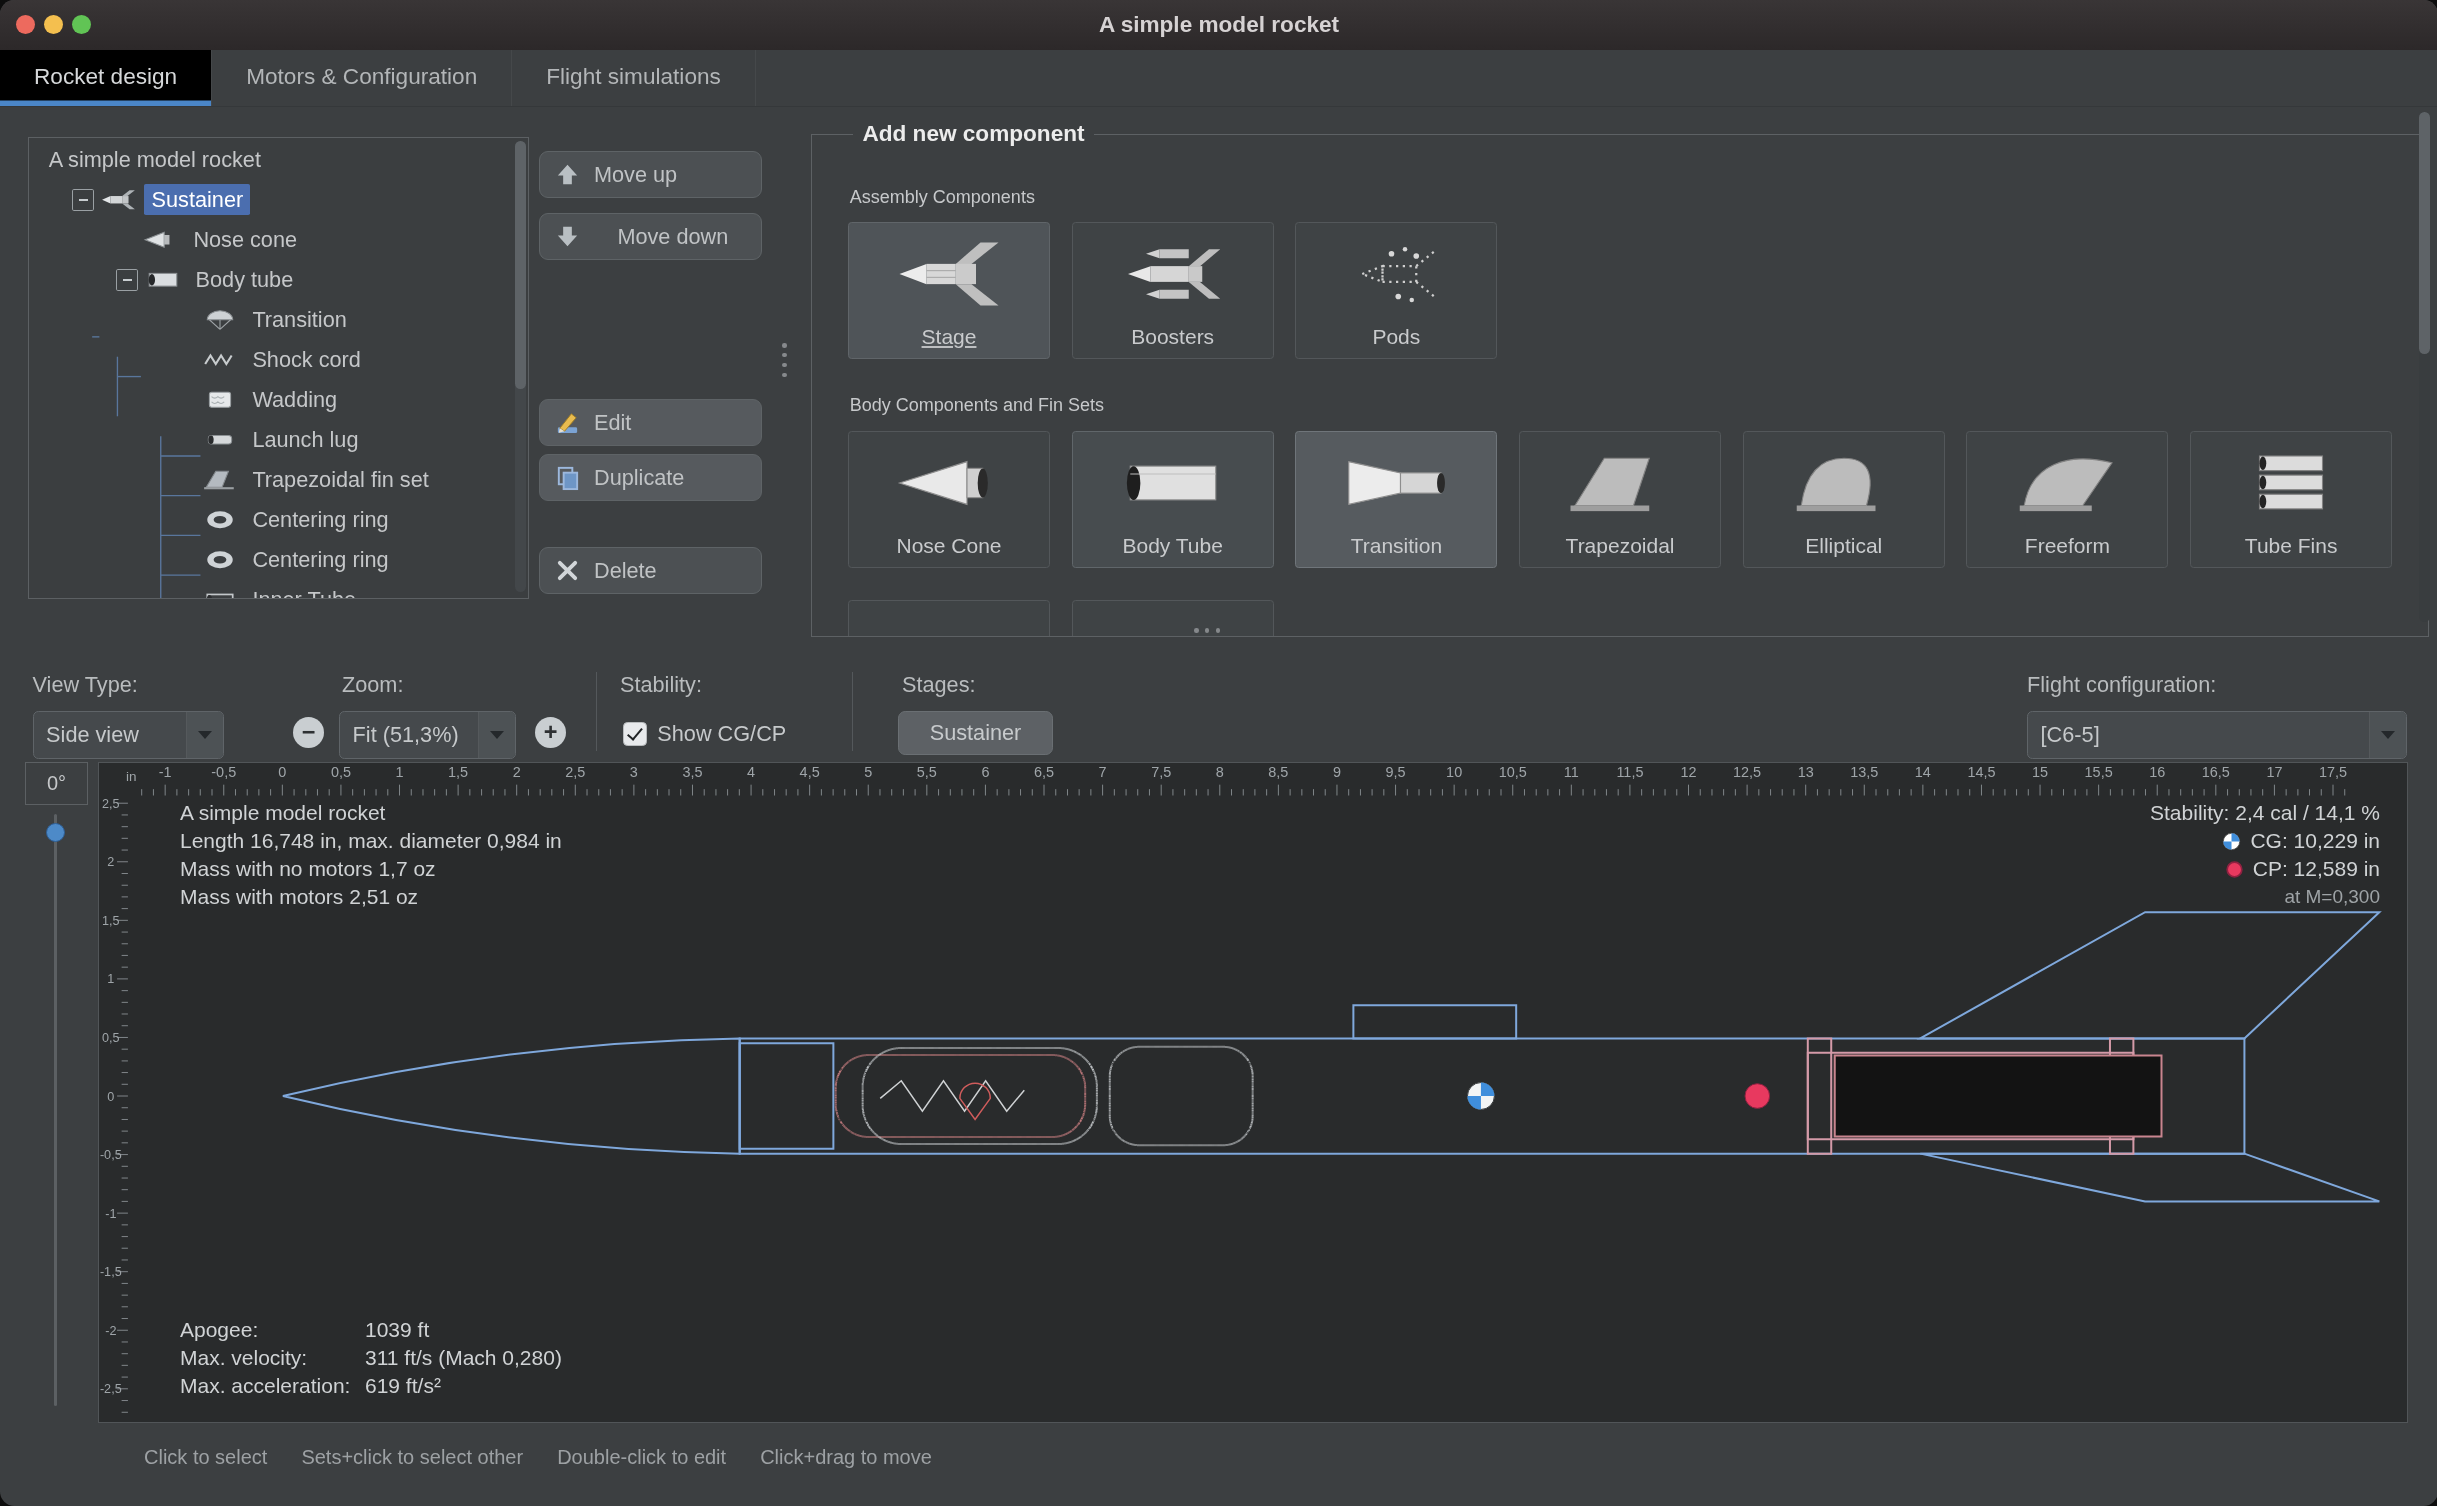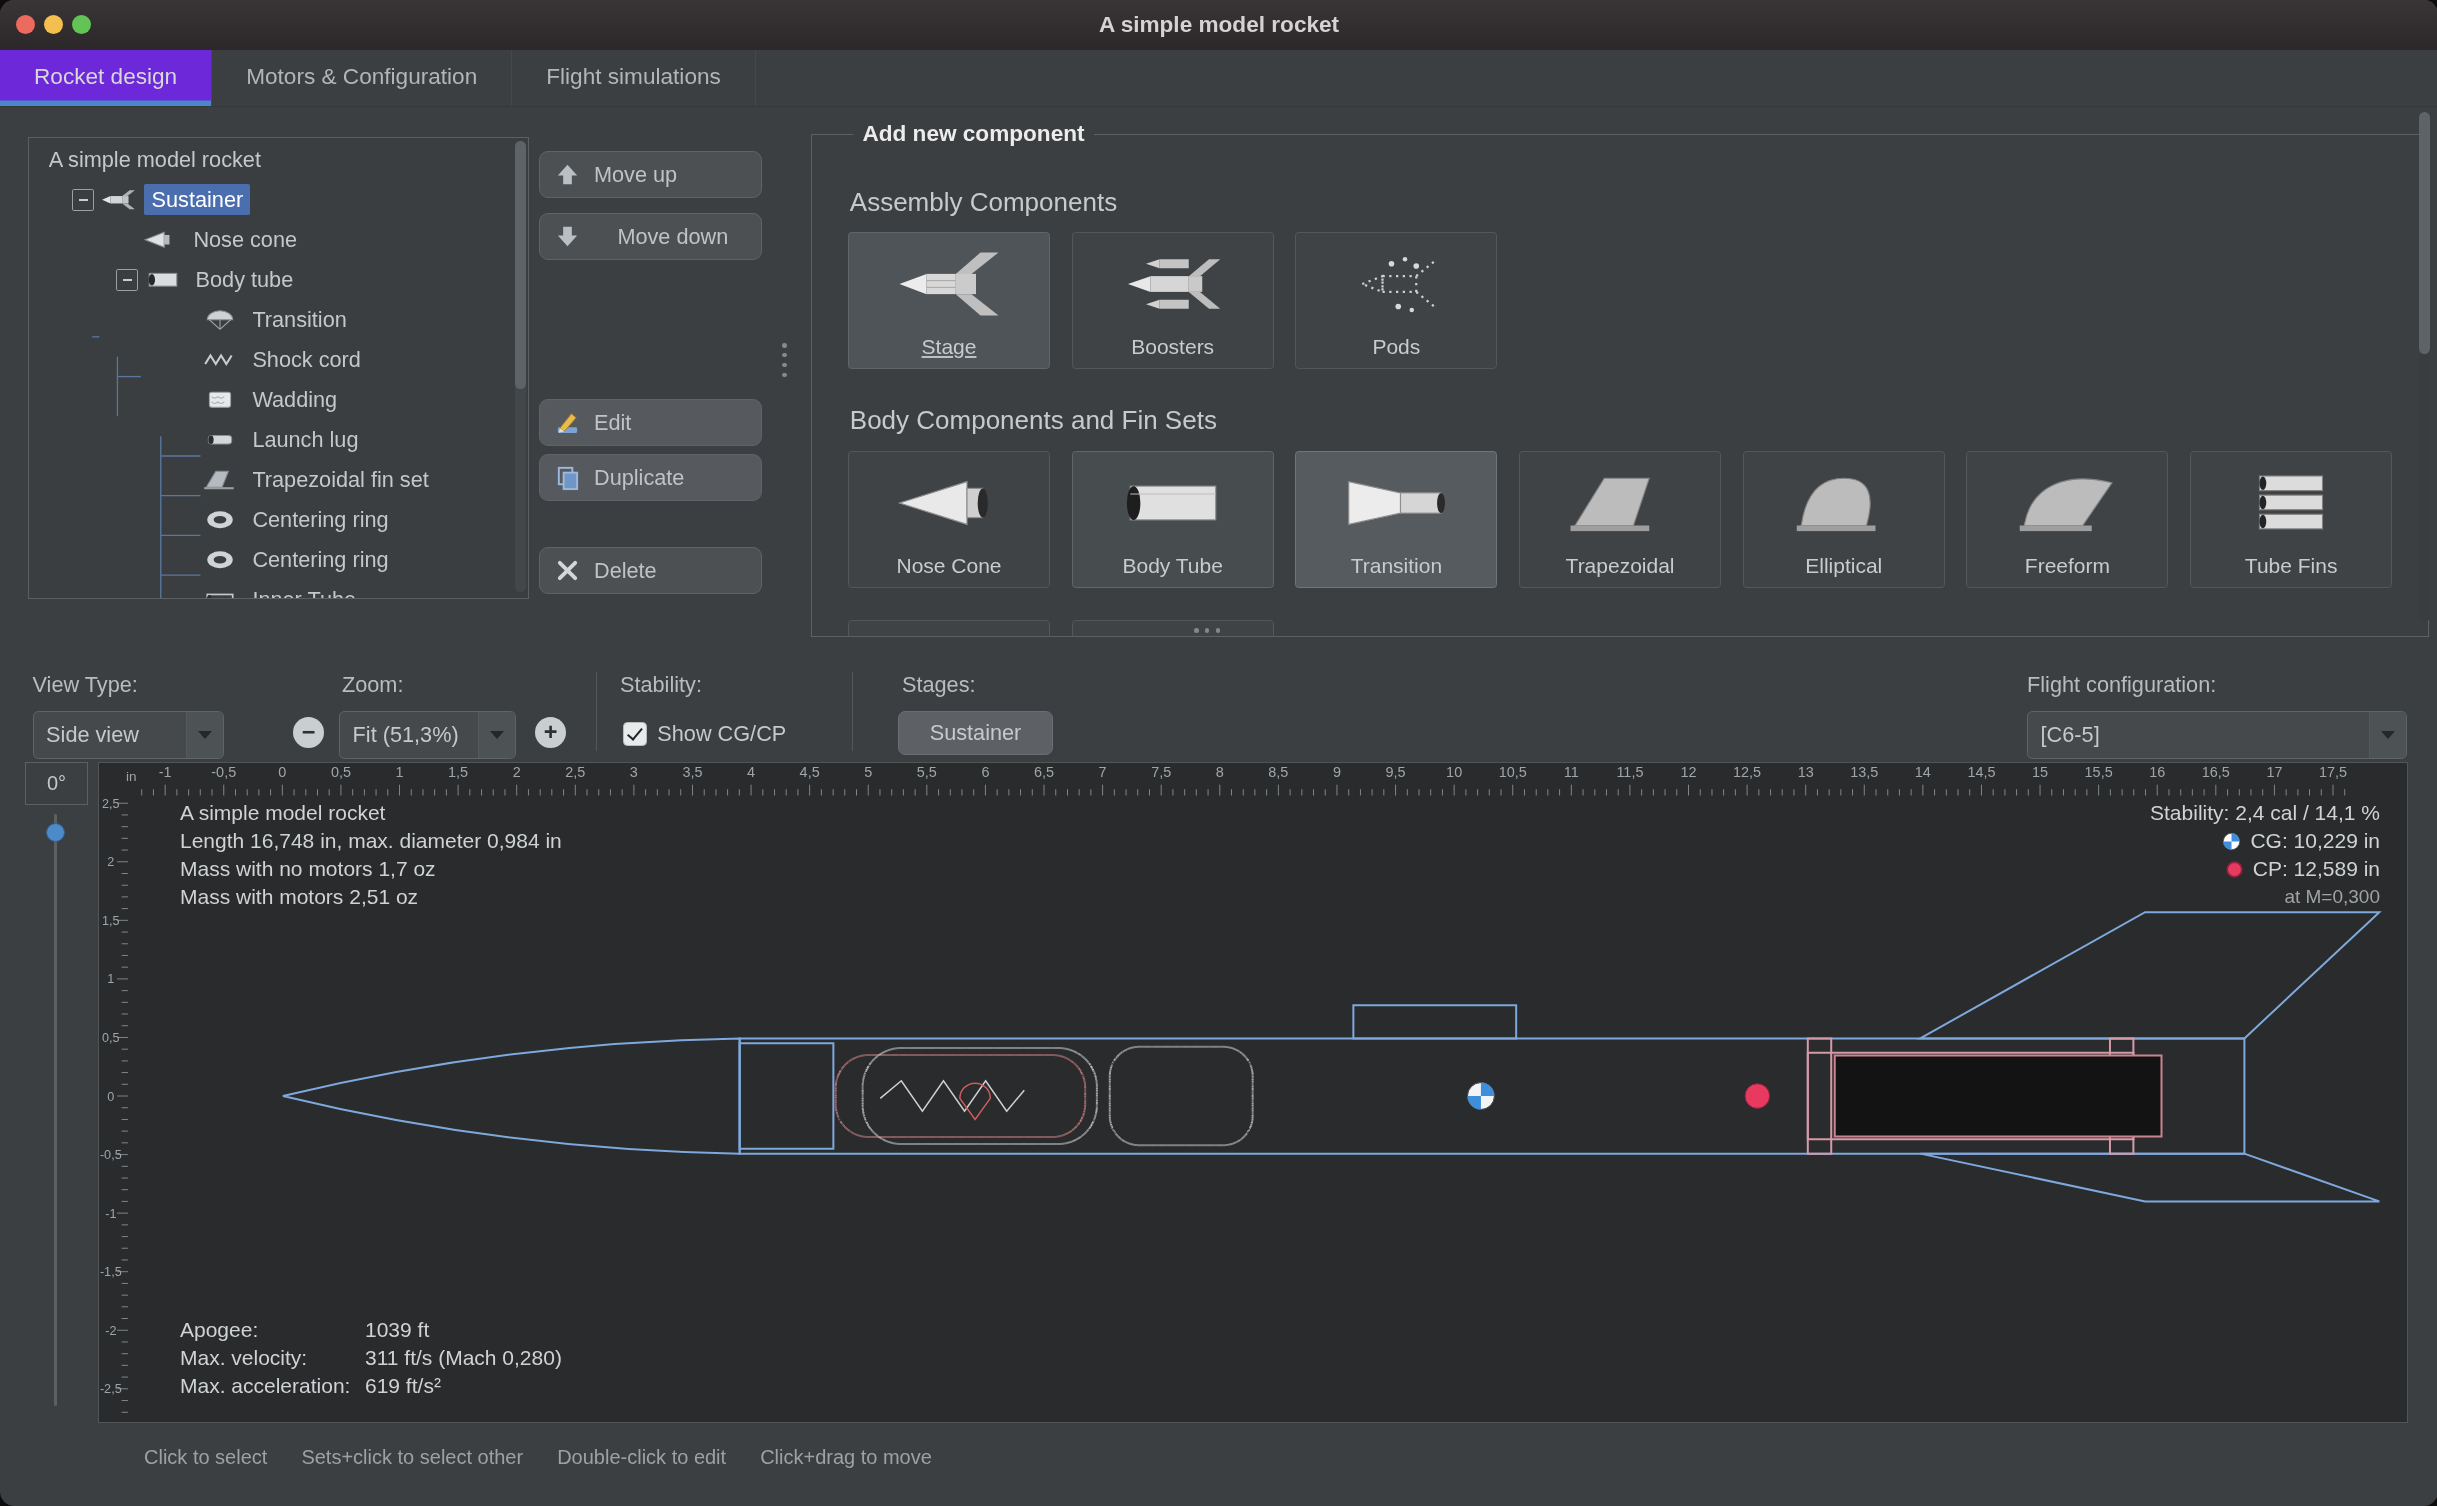--- a/index.html
+++ b/index.html
@@ -10,21 +10,21 @@
   .titlebar{position:absolute;left:0;top:0;width:100%;height:50px;background:linear-gradient(#393536,#2c2829);border-bottom:0.9px solid #1a1718;}
   .traffic{position:absolute;top:15.3px;width:19px;height:19px;border-radius:50%;}
   .t-red{left:16.3px;background:#ed6a5e;}
   .t-yellow{left:44px;background:#f4bf4f;}
   .t-green{left:72px;background:#61c455;}
   .win-title{position:absolute;left:0;right:0;top:0;height:50px;line-height:50px;text-align:center;font-size:22.6px;font-weight:bold;color:#d6d2d3;}
 
   
   .tabbar{position:absolute;left:0;top:50px;width:100%;height:56px;background:#3c3f41;border-bottom:0.9px solid #35383a;display:flex;}
   .tab{height:56px;line-height:54px;padding:0 34px;font-size:22.6px;color:#b3b6b8;border-right:0.9px solid #45484a;cursor:default;}
-  .tab.active{background:#6d28d9;color:#d6d8da;box-shadow:inset 0 -5.4px 0 #4a86c8;}
+  .tab.active{background:#000000;color:#d6d8da;box-shadow:inset 0 -5.4px 0 #4a86c8;}
 
   
   .tree-panel{position:absolute;left:28px;top:137px;width:499px;height:460px;background:#3b3e40;border:0.9px solid #5c6063;overflow:hidden;}
   .tree-rows{position:absolute;left:0;top:1.8px;right:12.6px;}
   .trow{display:flex;align-items:center;height:40px;font-size:21.7px;color:#c5c7c9;white-space:nowrap;}
   .sp{display:inline-block;height:0.9px;flex:none;}
   .expander{flex:none;width:20px;height:20px;border:0.9px solid #9aa0a4;border-radius:1.8px;margin-right:7.2px;display:flex;align-items:center;justify-content:center;}
   .expander .minus{width:9px;height:1.8px;background:#c8cdd0;}
   .ticon{flex:none;width:36px;height:25px;margin-right:7.2px;display:flex;align-items:center;justify-content:center;}
   .ticon svg{width:36px;height:23.5px;}
@@ -39,21 +39,21 @@
   .abtn svg{width:27px;height:27px;flex:none;}
   .abtn.darker{background:#565a5e;}
   .drag-dots-v{position:absolute;left:782px;top:343px;display:flex;flex-direction:column;gap:5.4px;}
   .drag-dots-v i{width:4.5px;height:4.5px;border-radius:50%;background:#86898c;}
   .dots-h{position:absolute;left:1194px;top:628px;display:flex;gap:6.3px;}
   .dots-h i{width:4.5px;height:4.5px;border-radius:50%;background:#85888b;}
 
   
   .addpanel{position:absolute;left:797px;top:107px;width:1610px;height:516px;border:0.9px solid #5d6164;margin:14px;padding:40px 36px 0 36px;box-sizing:border-box;overflow:hidden;}
   .addpanel legend{font-size:22.6px;font-weight:bold;color:#ececec;padding:0 9px;margin-left:5.4px;}
-  .sec-label{font-size:26px;color:#c7c9cb;margin:0 0 14.4px 1.8px;}
+  .sec-label{font-size:18px;color:#c7c9cb;margin:0 0 14.4px 1.8px;}
   .sec-label.second{margin-top:36px;}
   .tile-row{display:flex;gap:21.7px;}
   .tile{width:202px;height:137px;background:#3f4345;border:0.9px solid #53575a;border-radius:3.6px;box-sizing:border-box;display:flex;flex-direction:column;align-items:center;justify-content:flex-end;padding-bottom:9px;cursor:default;}
   .tile .ticon-big{flex:1;display:flex;align-items:center;justify-content:center;}
   .tile .ticon-big svg{width:108px;height:72px;}
   .tile .tile-label{font-size:21px;color:#c9cbcd;}
   .tile.selected{background:#4f5458;border-color:#606569;text-decoration:underline;}
   .tile.hover{background:#565b5f;border-color:#6f757a;}
   .tile.focused{background:#474c4f;border-color:#60666a;}
   .partial-row{margin-top:32.5px;}

